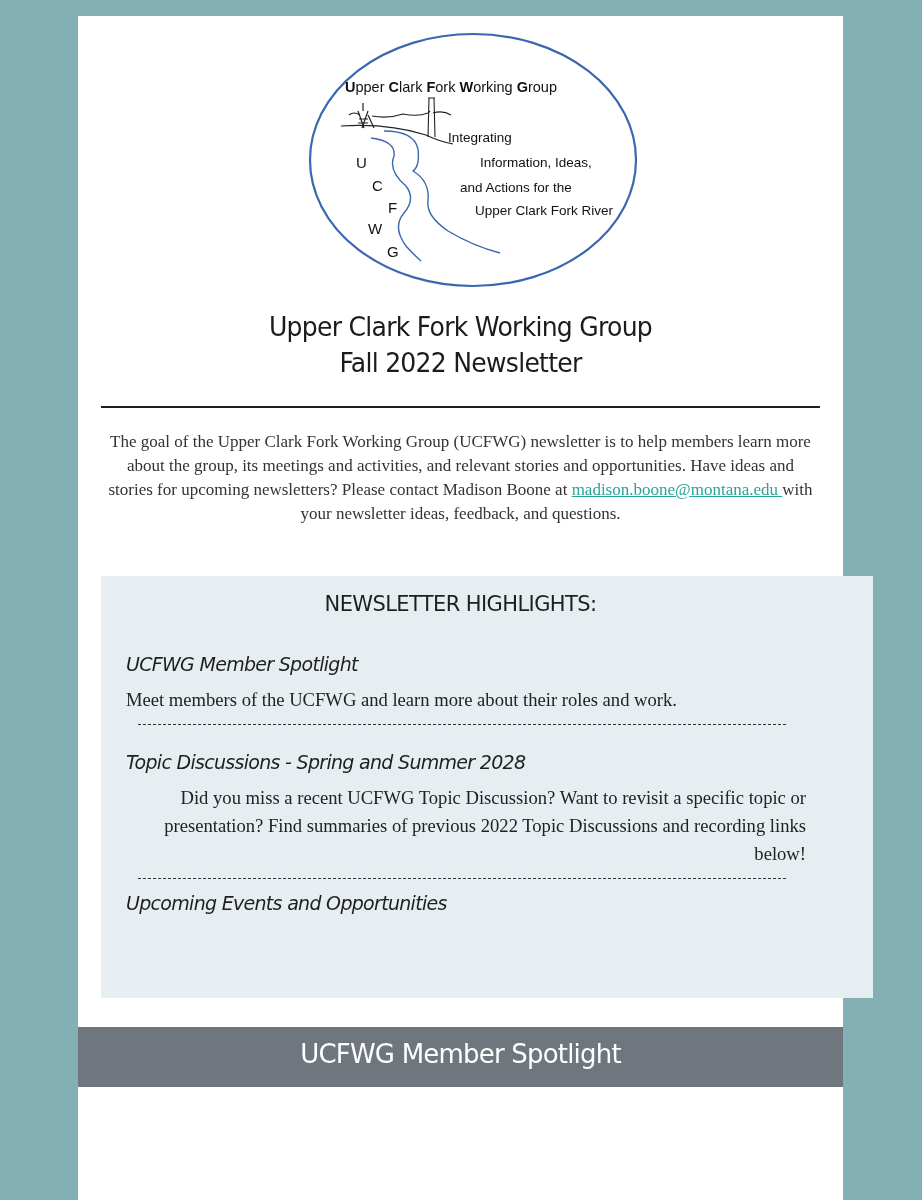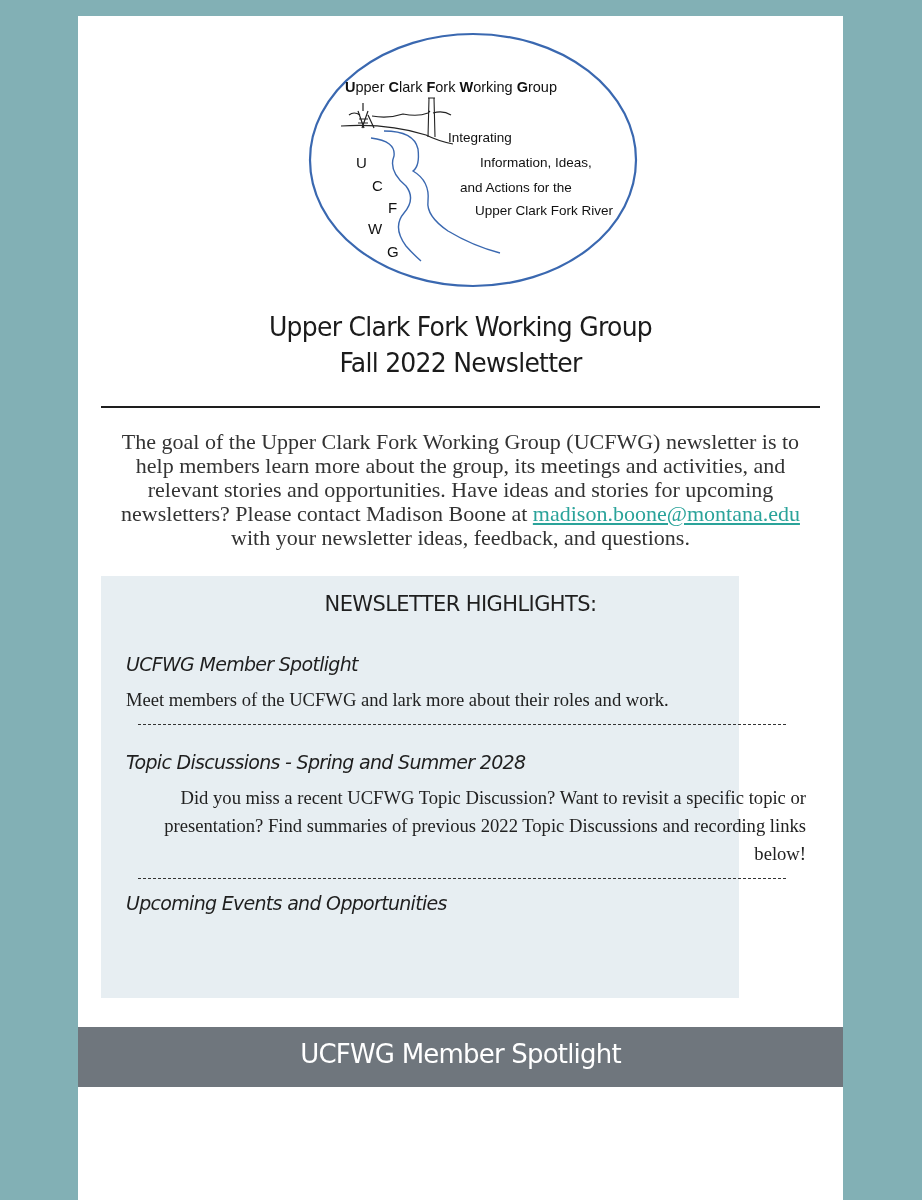--- a/index.html
+++ b/index.html
@@ -19,26 +19,26 @@
     .title {
       position:absolute; left:0; width:765px; top:293px; text-align:center;
       font-family:"DejaVu Sans", sans-serif; font-size:27px; line-height:36px;
       color:#1b1b1b; letter-spacing:-0.8px; transform:scaleX(0.93);
     }
     .rule {
       position:absolute; left:23px; width:719px; top:390px; height:2px; background:#1e1e1e;
     }
     .intro {
       position:absolute; left:30px; width:705px; top:414px; text-align:center;
-      font-family:"Liberation Serif", serif; font-size:22px; line-height:24px;
+      font-family:"Liberation Serif", serif; font-size:17px; line-height:24px;
       color:#333;
     }
     .intro a { color:#2aa39a; text-decoration:underline; }
     .hl {
-      position:absolute; left:23px; top:560px; width:638px; height:422px;
+      position:absolute; left:23px; top:560px; width:772px; height:422px;
       background:#e7eef2;
     }
     .hl-head {
       position:absolute; left:0; width:719px; top:16px; text-align:center;
       font-family:"DejaVu Sans", sans-serif; font-size:21px; color:#1f1f1f;
       letter-spacing:-0.6px;
     }
     .hl-item-title {
       position:absolute; left:25px;
       font-family:"DejaVu Sans", sans-serif; font-style:italic; font-size:19px;
@@ -110,21 +110,21 @@
   <div class="rule"></div>
 
   <div class="intro">
     <span>The goal of the Upper Clark Fork Working Group (UCFWG) newsletter is to help members learn more about the group, its meetings and activities, and relevant stories and opportunities. Have ideas and stories for upcoming newsletters? Please contact Madison Boone at </span><a>madison.boone@montana.edu </a><span>with your newsletter ideas, feedback, and questions.</span>
   </div>
 
   <div class="hl">
     <div class="hl-head">NEWSLETTER HIGHLIGHTS:</div>
 
     <div class="hl-item-title" style="top:77px;">UCFWG Member Spotlight</div>
-    <div class="hl-item-desc" style="top:110px;">Meet members of the UCFWG and lark more about their roles and work.</div>
+    <div class="hl-item-desc" style="top:110px;">Meet members of the UCFWG and learn more about their roles and work.</div>
     <div class="dash" style="top:148px;"></div>
 
     <div class="hl-item-title" style="top:175px;">Topic Discussions - Spring and Summer 2028</div>
     <div class="hl-item-desc" style="top:208px;text-align:right;">Did you miss a recent UCFWG Topic Discussion? Want to revisit a specific topic or presentation? Find summaries of previous 2022 Topic Discussions and recording links below!</div>
     <div class="dash" style="top:302px;"></div>
 
     <div class="hl-item-title" style="top:316px;">Upcoming Events and Opportunities</div>
   </div>
 
   <div class="band">

